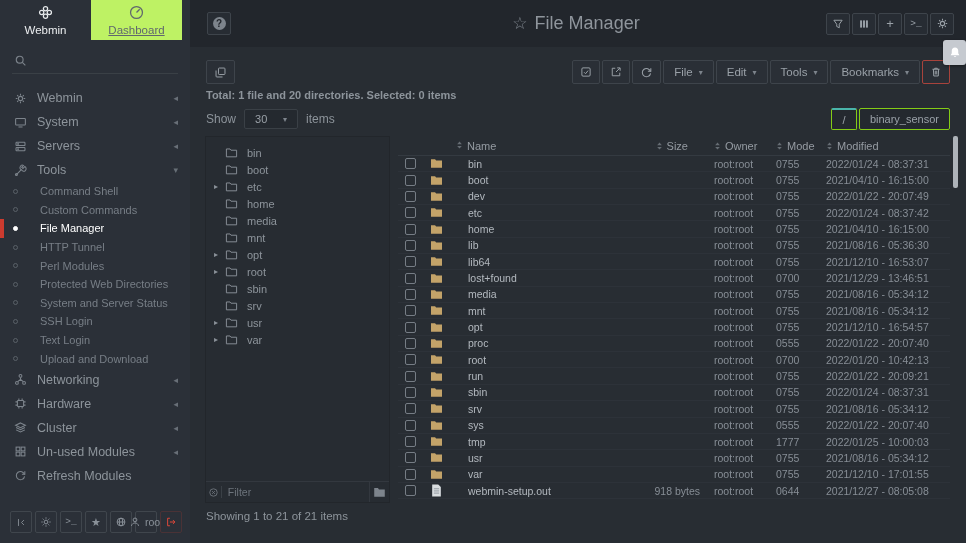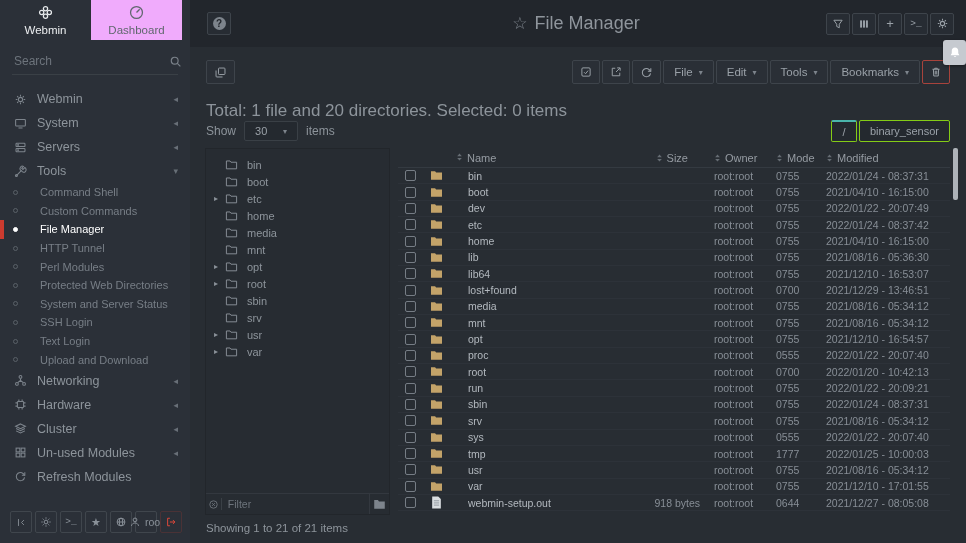--- a/index.html
+++ b/index.html
@@ -14,21 +14,21 @@
   .icn { display:inline-flex; align-items:center; justify-content:center; line-height:1; }
   .icn svg { display:block; }
 
   
   .sidebar { width: 190px; min-width:190px; background: #2b3038; display:flex; flex-direction:column; position:relative; }
   .tabs { display:flex; height:40px; }
   .tab { width:91px; display:flex; flex-direction:column; align-items:center; justify-content:center; gap:3px; cursor:pointer; }
   .tab .icn { color:#e7eaec; }
   .tab-label { font-size:11.5px; }
   .tab.active { background:#2b3038; color:#eceef0; }
-  .tab.inactive { background:#f0abfc; color:#60676e; }
+  .tab.inactive { background:#bef264; color:#60676e;text-decoration:underline; }
   .tab.inactive .icn { color:#60676e; }
 
   .searchbar { padding: 10px 12px 6px 12px; }
   .searchbar .inner { display:flex; align-items:center; border-bottom:1px solid #3a4046; padding: 4px 2px 6px 2px; }
   .searchbar input { flex:1; background:transparent; border:none; outline:none; color:#aab0b6; font-size:12px; font-family:"Liberation Sans",sans-serif; }
   .searchbar input::placeholder { color:#6d747c; }
   .searchbar .icn { color:#7b828a; }
 
   .menu { flex:1; overflow:hidden; padding-top:6px; }
   .cat { height:24px; display:flex; align-items:center; padding:0 12px; cursor:pointer; color:#8d949b; }
@@ -59,21 +59,21 @@
   .hbtn .mono { font-family:"Liberation Mono",monospace; font-size:9.5px; }
   .bell-pop { position:absolute; top:40px; right:0; width:23px; height:25px; background:#c6cad0; border-radius:3px; display:flex; align-items:center; justify-content:center; color:#ffffff; z-index:5; cursor:pointer; box-shadow:0 1px 3px rgba(0,0,0,.4); }
 
   .toolbar { margin-top:12px; height:26px; display:flex; align-items:center; padding:0 16px; }
   .tbtn { height:24px; border:1px solid #3e444b; border-radius:2px; background:#2a2f36; color:#9aa1a8; display:flex; align-items:center; justify-content:center; cursor:pointer; font-size:11.5px; padding:0 7px; }
   .tbtn.txt { padding:0 10px; gap:6px; }
   .tbtn .caret { font-size:8px; color:#7d848c; }
   .toolbar-right { margin-left:auto; display:flex; gap:2px; }
   .tbtn.danger { border-color:#a8433c; }
 
-  .totals { margin-top:16px; padding:0 16px; font-size:17px; color:#8d949b; height:14px; }
+  .totals { margin-top:4px; padding:0 16px; font-size:11px; color:#8d949b; height:14px;font-weight:bold; }
   .controls { margin-top:5px; padding:0 16px; display:flex; align-items:center; height:22px; }
   .fake-select { width:54px; height:20px; border:1px solid #3a4046; background:#24292f; margin:0 8px; display:flex; align-items:center; padding:0 10px; color:#9aa1a8; font-size:11px; cursor:pointer; border-radius:2px; }
   .fake-select .caret { margin-left:auto; font-size:8px; color:#7d848c; }
   .crumbs { margin-left:auto; display:flex; gap:2px; }
   .crumb { height:22px; border:1px solid #84cc16; background:#24292f; color:#9aa1a8; display:flex; align-items:center; justify-content:center; font-size:11px; cursor:pointer; border-radius:2px; }
   .crumb.root { width:26px; border-top:2px solid #4ab5ab; }
   .crumb.current { padding:0 10px; }
 
   .content { margin-top:6px; display:flex; padding:0 16px 0 15px; gap:8px; height:367px; position:relative; }
   .tree { width:185px; min-width:185px; background:#272c32; border:1px solid #22262b; display:flex; flex-direction:column; }
@@ -133,21 +133,20 @@
             <circle cx="8" cy="8" r="5.6"></circle>
             <line x1="8" y1="8" x2="11" y2="5"></line>
           </svg>
         </span>
       <span class="tab-label">Dashboard</span>
     </div>
   </div>
 
   <div class="searchbar">
     <div class="inner">
-      <input type="text" placeholder="Search" style="">
       <span class="icn">
           <svg width="13" height="13" viewBox="0 0 16 16" fill="none" stroke="currentColor" stroke-width="1.4">
             <circle cx="7" cy="7" r="4.2"></circle>
             <line x1="10.3" y1="10.3" x2="14" y2="14"></line>
           </svg>
         </span>
     </div>
   </div>
 
   <div class="menu" id="menu">

